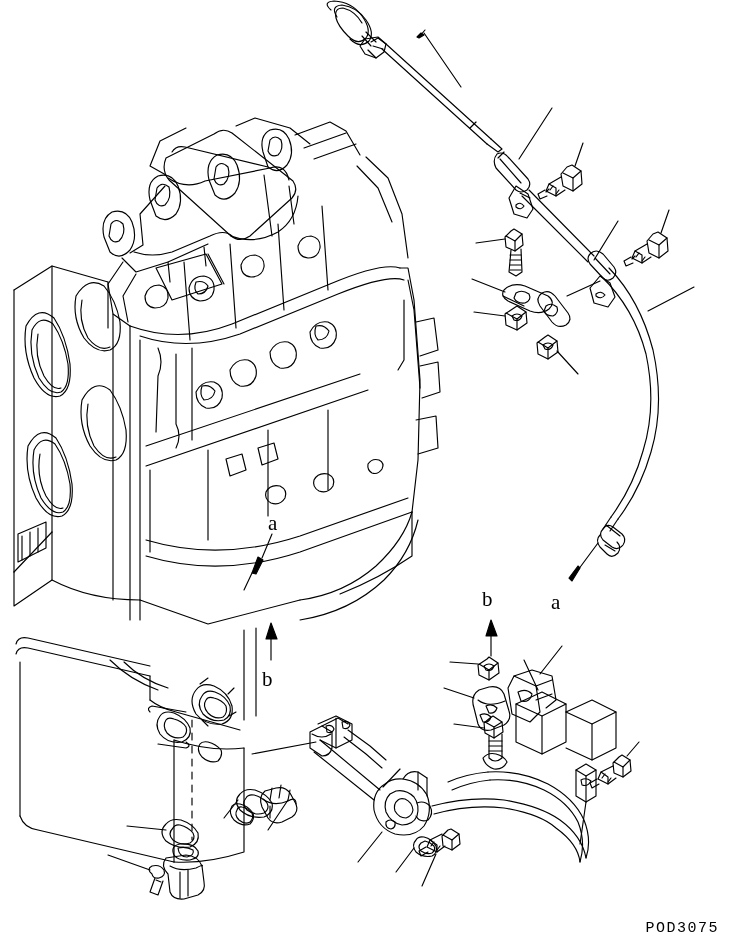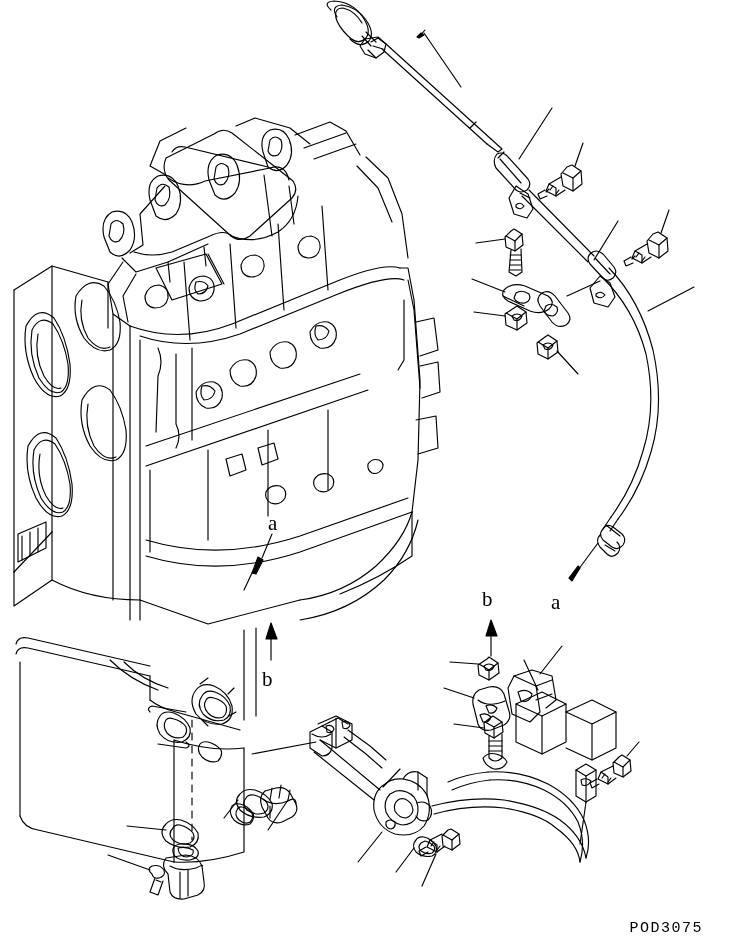--- a/index.html
+++ b/index.html
@@ -2,21 +2,21 @@
 <html><head>
 <meta charset="utf-8">
 <style>
   html,body{margin:0;padding:0;background:#ffffff;}
   body{width:729px;height:945px;overflow:hidden;
        font-family:"Liberation Sans",sans-serif;color:#000;}
   #sheet{position:relative;width:729px;height:945px;background:#fff;}
   #art{position:absolute;left:0;top:0;width:729px;height:945px;}
   .callout{position:absolute;font-family:"Liberation Serif",serif;
            font-size:21px;line-height:21px;color:#000;}
-  #drawing-number{position:absolute;right:26px;bottom:8px;
+  #drawing-number{position:absolute;right:10px;bottom:8px;
            font-family:"Liberation Mono",monospace;
            font-size:15px;letter-spacing:1.5px;color:#000;}
 </style>
 </head>
 <body>
 
 <div id="sheet">
 
   <svg id="art" viewBox="0 0 729 945" xmlns="http://www.w3.org/2000/svg">
     <rect x="0" y="0" width="729" height="945" fill="#ffffff"></rect>

